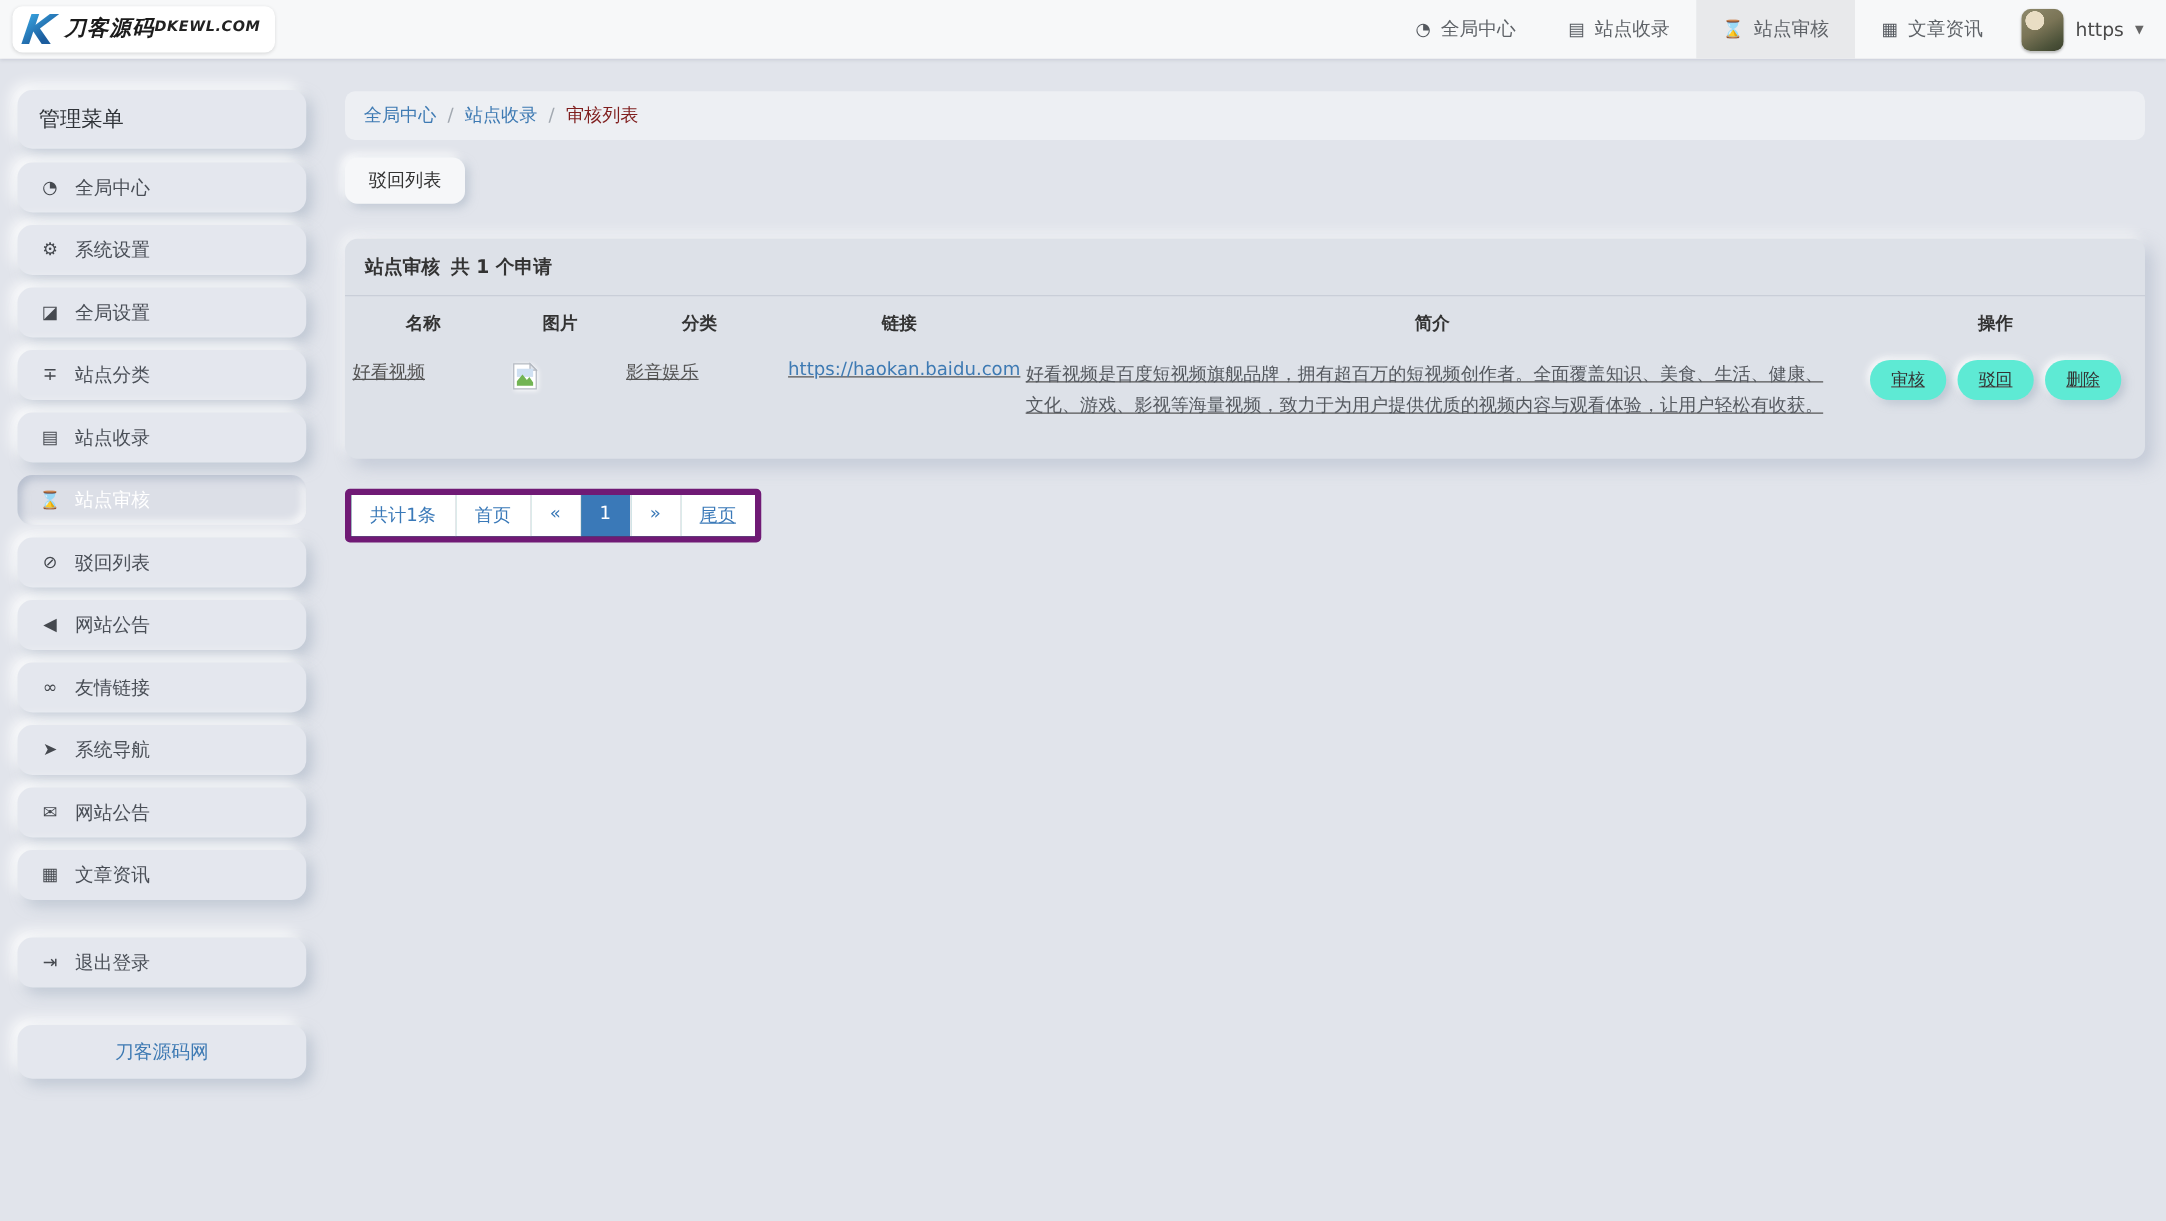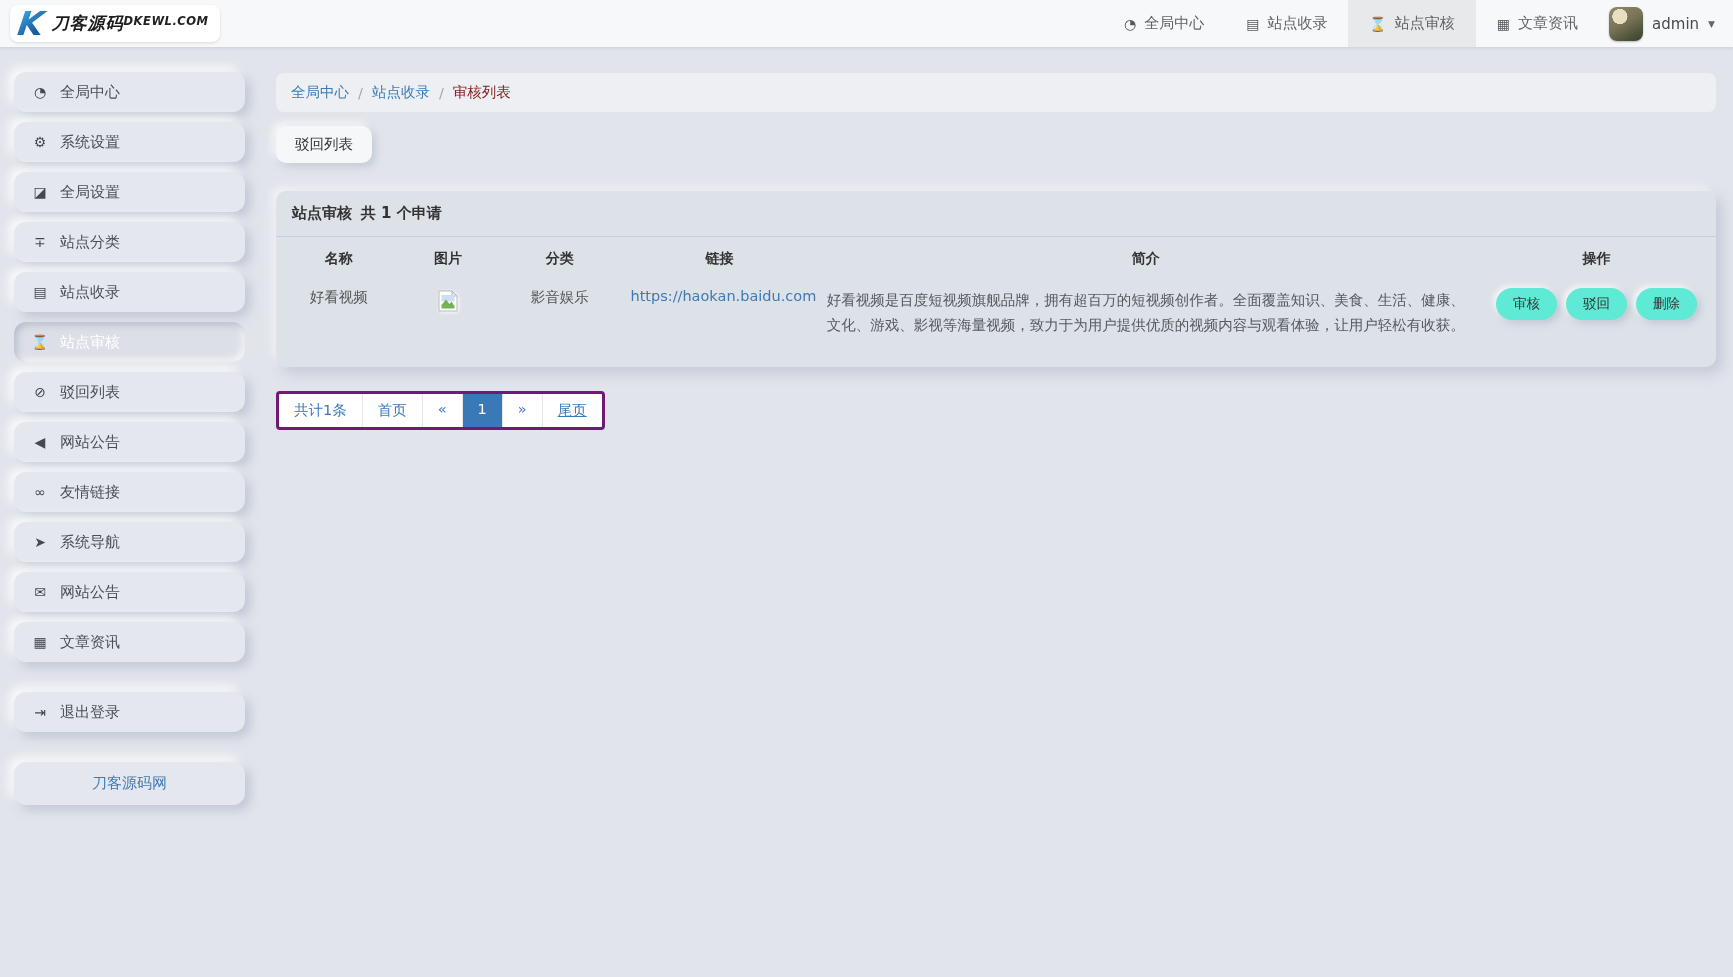--- a/index.html
+++ b/index.html
@@ -102,35 +102,35 @@
     border-bottom: 1px solid #c9ced8;
   }
   .panel-title { font-weight: bold; }
   .panel-subtitle { font-weight: 600; margin-left: 4px; }
 
   table.review-table { width: 100%; border-collapse: collapse; table-layout: fixed; }
   .review-table th {
     padding: 13px 6px 10px; font-size: 14px; font-weight: bold; color: #333; text-align: center;
   }
   .review-table td {
-    padding: 10px 6px 28px; font-size: 14.5px; color: #555; text-align: center; vertical-align: top;
+    padding: 10px 6px 28px; font-size: 14.5px; color: #555; text-align: left; vertical-align: top; text-decoration: underline;
   }
   .cell-link { color: #3e7ab3; cursor: pointer; text-decoration: none; }
   .cell-desc { line-height: 1.75; color: #55595f; }
   .broken-img { display: inline-block; filter: drop-shadow(1px 1px 2px rgba(255,255,255,.9)); }
   .action-btns { display: flex; gap: 9px; justify-content: center; }
   .action-btn {
     padding: 7px 17px; background: #5eead4; border-radius: 16px; font-size: 13.5px; color: #333;
     box-shadow: 3px 3px 7px rgba(163,174,192,.55), -2px -2px 6px rgba(255,255,255,.95);
     cursor: pointer; white-space: nowrap;
   }
 
   .pagination {
     margin-top: 24px; display: inline-flex; background: #0f766e;
-    border: 3px solid #701a75; border-radius: 4px; overflow: hidden;
+    border: 5px solid #701a75; border-radius: 4px; overflow: hidden;
   }
   .page-cell {
     padding: 7px 15px; font-size: 14.5px; color: #3a79b8;
     border-right: 1px solid #e4e7ea; cursor: pointer; background: #fff;
   }
   .page-cell:last-child { border-right: none; text-decoration: underline; }
   .page-cell.info { cursor: default; }
   .page-cell.current { background: #3a79b8; color: #fff; }
 </style>
 </head>
@@ -159,29 +159,30 @@
       <div class="topnav-item active">
         <span class="nav-icon">⌛</span>
         <span>站点审核</span>
       </div>
       <div class="topnav-item">
         <span class="nav-icon">▦</span>
         <span>文章资讯</span>
       </div>
       <div class="topuser">
         <div class="avatar"></div>
-        <span class="user-name">admin</span>
+        <span class="user-name">https</span>
         <span class="caret">▼</span>
       </div>
     </div>
   </div>
 
   <div class="page">
 
     <div class="sidebar">
+      <div class="menu-card menu-header">管理菜单</div>
 
       <div class="menu-card menu-item">
         <span class="mi-icon">◔</span>
         <span>全局中心</span>
       </div>
       <div class="menu-card menu-item">
         <span class="mi-icon">⚙</span>
         <span>系统设置</span>
       </div>
       <div class="menu-card menu-item">

